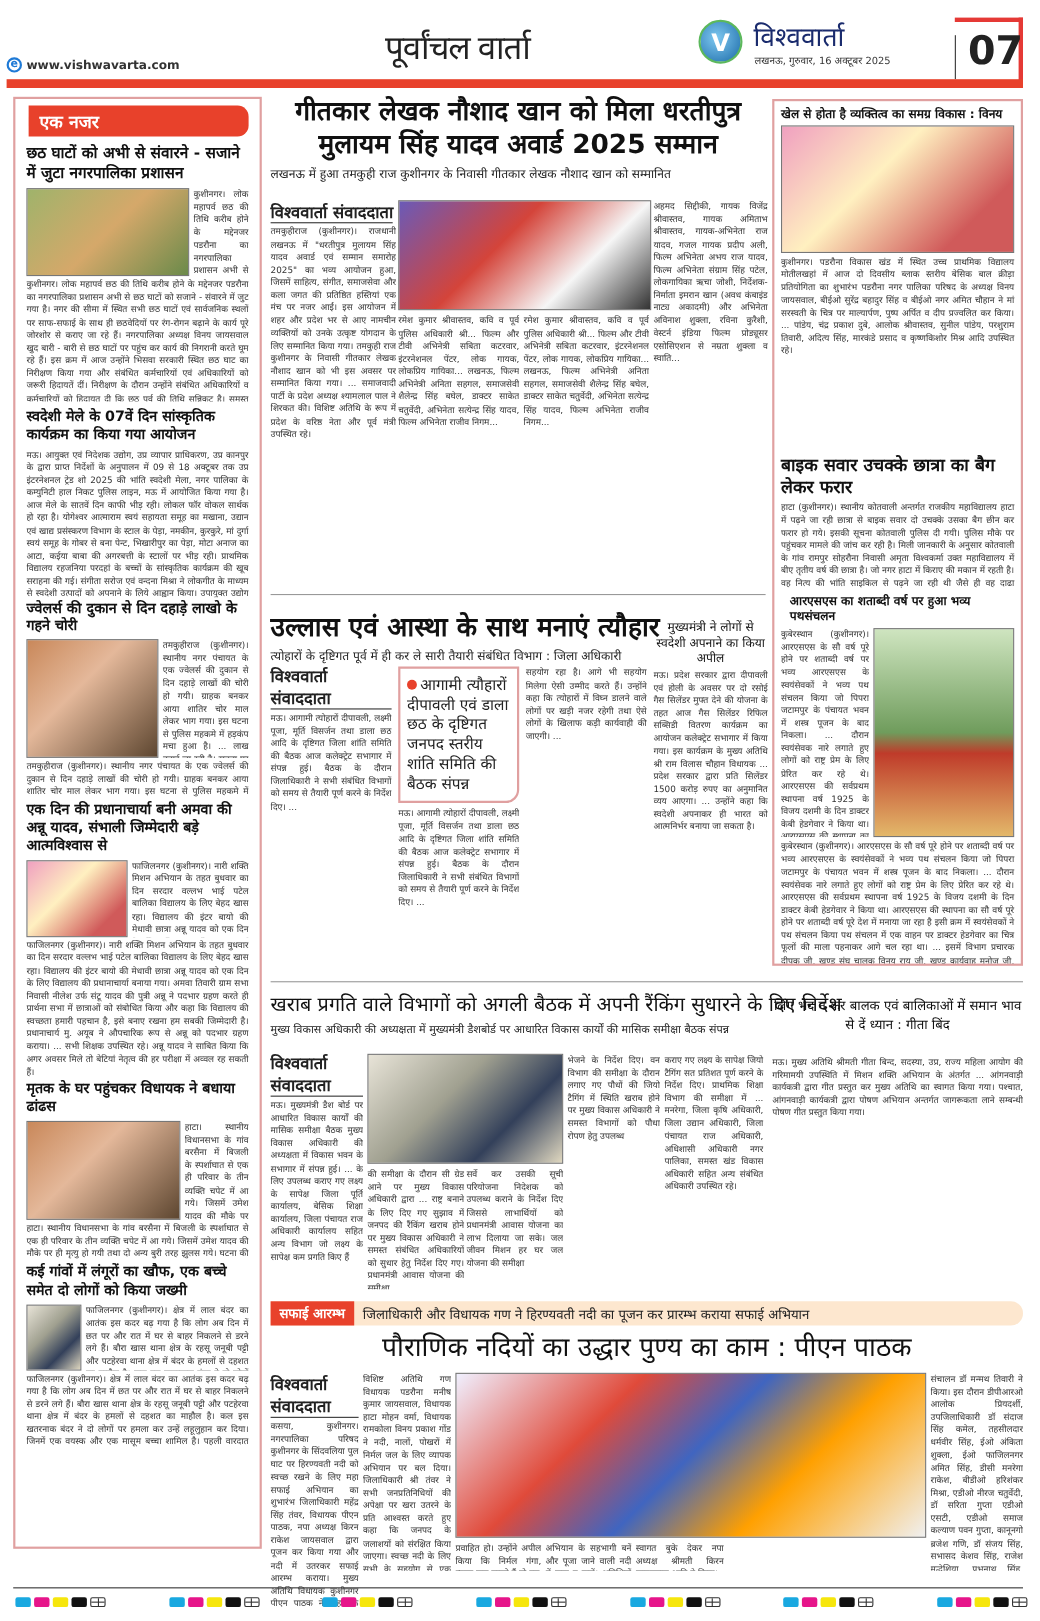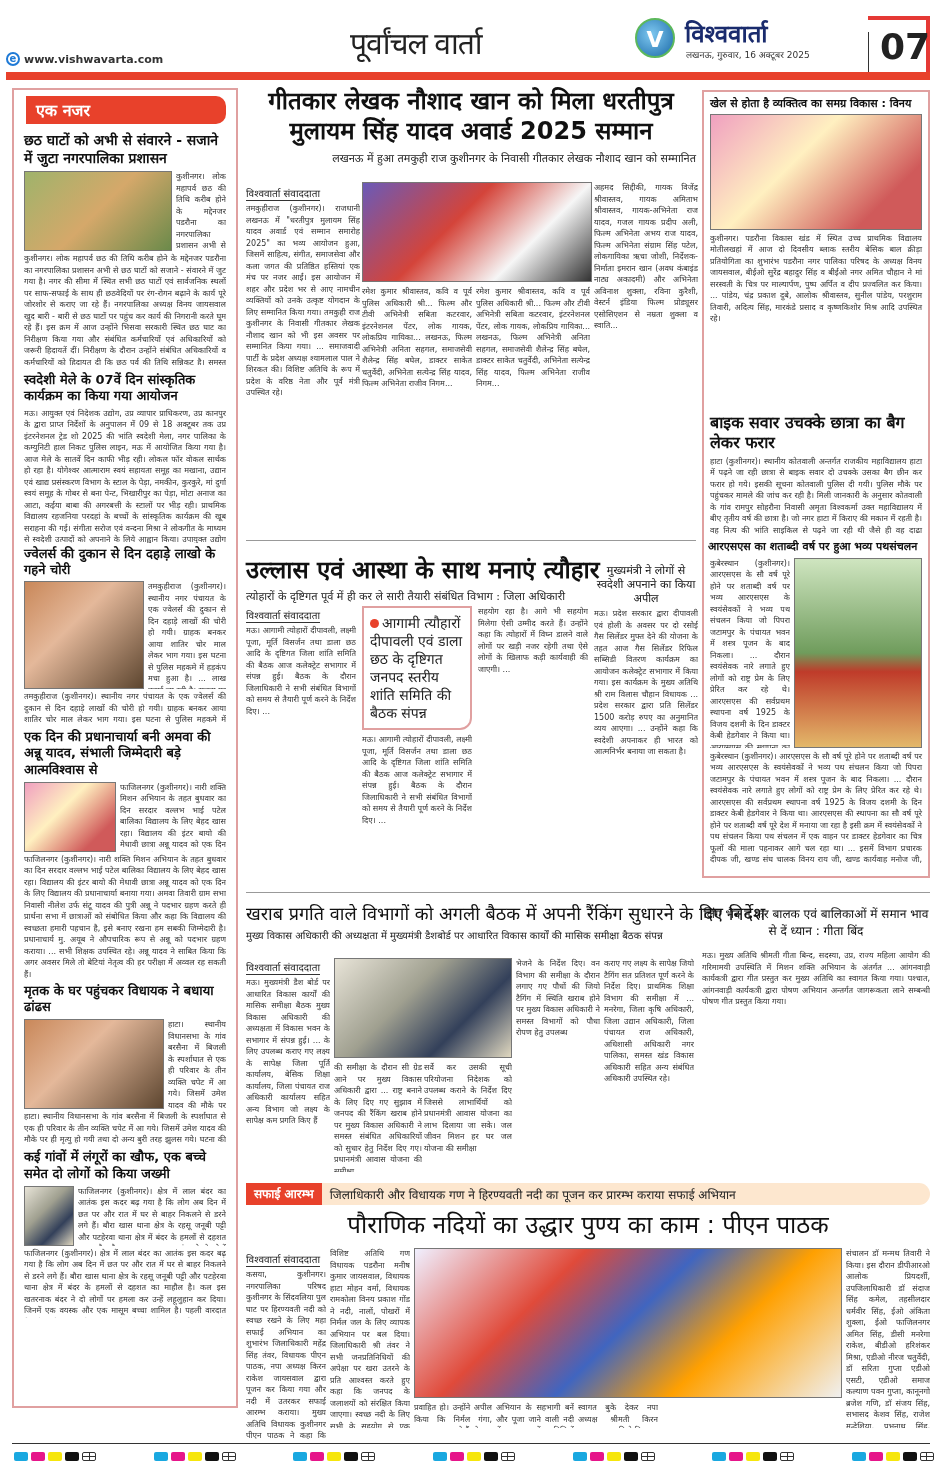--- a/index.html
+++ b/index.html
@@ -3,38 +3,38 @@
 <meta charset="utf-8">
 <style>
 *{box-sizing:border-box;margin:0;padding:0}
 body{width:945px;height:1474px;background:#fff;font-family:"DejaVu Sans",sans-serif;color:#222;position:relative;overflow:hidden}
 .abs{position:absolute}
 .mast{left:0;top:0;width:945px;height:80px}
 .site{left:6px;top:52px;font-size:11px;font-weight:bold;color:#333;display:flex;align-items:center;gap:4px}
 .ie{width:14px;height:14px;border-radius:50%;border:2px solid #1f7ad6;color:#1f7ad6;font-size:10px;line-height:10px;text-align:center;font-weight:bold}
 .section{left:350px;top:22px;font-size:30px;font-family:Liberation Sans, sans-serif;color:#222;letter-spacing:-1px}
 .logo{left:635px;top:18px;width:40px;height:40px;border-radius:50%;background:radial-gradient(circle at 40% 40%,#7ec8f0,#1b6aa8);color:#fff;font-weight:bold;font-size:22px;text-align:center;line-height:40px;border:2px solid #5cb85c}
-.brand{left:685px;top:16px;font-size:24px;font-weight:bold;color:#1a2b6d}
+.brand{left:685px;top:16px;font-size:24px;font-weight:normal;color:#1a2b6d}
 .dateline{left:686px;top:48px;font-size:9px;color:#333}
 .pageno{left:868px;top:16px;width:62px;height:64px;border-top:4px solid #e53935;border-right:4px solid #e53935;font-size:36px;font-weight:bold;color:#222;padding-left:12px;padding-top:6px}
 .pageno::before{content:"";position:absolute;left:0;top:12px;width:1px;height:40px;background:#333}
 .redbar{left:6px;top:72px;width:924px;height:8px;background:#e8412b}
 .box{border:2px solid #e0a0a0}
 .leftcol{left:12px;top:88px;width:226px;height:1320px}
 .tag{background:#e8412b;color:#fff;font-weight:bold;font-size:16px;padding:3px 10px;border-radius:0 10px 10px 0;width:200px;margin:6px 0 0 12px}
 .h{font-weight:bold;color:#111;line-height:1.25}
 .p{font-size:8px;line-height:11.5px;color:#333;text-align:justify}
 .photo{background:linear-gradient(135deg,#9fb36b,#d5a86a 50%,#6b8a4a);border:1px solid #777}
 .photo2{background:linear-gradient(135deg,#c9885a,#e4b89a 40%,#5d4630);border:1px solid #777}
 .photo3{background:linear-gradient(135deg,#f0a0c0,#fff0c0 40%,#d05a5a 80%);border:1px solid #777}
 .photo4{background:linear-gradient(135deg,#6a5ab8,#d4443a 40%,#f6f6f6 70%,#333);border:1px solid #777}
 .photo5{background:linear-gradient(180deg,#cfe5c0,#6f9c5c 50%,#bf3b2a 60%,#e3b86a);border:1px solid #777}
 .photo6{background:linear-gradient(135deg,#e8e4d8,#a0a090 40%,#33405a 70%,#e0d8c0);border:1px solid #777}
 .photo7{background:linear-gradient(135deg,#f0f0ff,#e04a3a 30%,#4065c0 50%,#ffa000 70%,#f0f0f0);border:1px solid #777}
-.byline{font-size:10px;font-weight:normal;border-bottom:1px solid #333;display:inline-block;margin-bottom:2px}
+.byline{font-size:15px;font-weight:bold;border-bottom:1px solid #333;display:inline-block;margin-bottom:2px}
 .sep{height:1px;background:#999}
 .reg{display:flex;gap:3px;align-items:center}
 .reg span{width:14px;height:9px;border-radius:2px}
 .reg .c{background:#19a8e0}.reg .m{background:#e6158a}.reg .y{background:#f6e60c}.reg .k{background:#111}
 .reg .g{border:1px solid #333;background:linear-gradient(#333,#333) center/1px 100% no-repeat,linear-gradient(#333,#333) center/100% 1px no-repeat}
 .callout{border:2px solid #e0a0a0;border-radius:0 0 12px 0;padding:6px;font-size:14px;line-height:18px;color:#222}
 .dot{display:inline-block;width:9px;height:9px;border-radius:50%;background:#e8412b;margin-right:3px}
 .banner{left:246px;top:1183px;width:684px;height:22px;background:#fde7cf;border-radius:0 12px 12px 0;display:flex;align-items:center}
 .banner .lbl{background:#e8412b;color:#fff;font-weight:bold;font-size:12px;padding:3px 8px;height:22px;line-height:16px}
 .banner .txt{font-size:12px;padding-left:8px;color:#222}
@@ -99,38 +99,38 @@
       <div class="photo6" style="width:50px;height:60px;flex:none"></div>
       <div class="p" style="height:60px;overflow:hidden">फाजिलनगर (कुशीनगर)। क्षेत्र में लाल बंदर का आतंक इस कदर बढ़ गया है कि लोग अब दिन में छत पर और रात में घर से बाहर निकलने से डरने लगे हैं। बौरा खास थाना क्षेत्र के रहसू जनूबी पट्टी और पटहेरवा थाना क्षेत्र में बंदर के हमलों से दहशत का माहौल है। कल इस खतरनाक बंदर ने दो लोगों पर हमला कर उन्हें लहूलुहान कर दिया। जिनमें एक वयस्क और एक मासूम बच्चा शामिल है। पहली वारदात दिन के करीब 12 बजे रहसू जनूबी पट्टी निवासी अवधेश सिंह (45) के साथ हुई। वे दोपहर में छत पर आराम कर रहे थे कि अचानक लाल बंदर ने झपट्टा मारकर उनके सर और चेहरे पर बुरी तरह काट लिया। इतना गहरा घाव था कि चेहरे की चमड़ी तक नोच डाली। ग्रामीणों ने किसी तरह बंदर को भगाया और घायल को तत्काल गोरखपुर मेडिकल कॉलेज पहुंचाया गया, जहां उनका इलाज जारी है। उसी रात करीब 11 बजे पटहेरवा थाना क्षेत्र के देवहत राय (5 वर्ष) अपने घर में मच्छरदानी लगाकर सोए थे। तभी लाल बंदर ने मच्छरदानी फाड़कर अंदर घुसते हुए बच्चे के हाथ और मुंह पर हमला कर दिया। परिजनों के शोर मचाने पर बंदर भाग निकला।</div>
     </div>
     <div class="p" style="height:70px;overflow:hidden;margin-top:2px">फाजिलनगर (कुशीनगर)। क्षेत्र में लाल बंदर का आतंक इस कदर बढ़ गया है कि लोग अब दिन में छत पर और रात में घर से बाहर निकलने से डरने लगे हैं। बौरा खास थाना क्षेत्र के रहसू जनूबी पट्टी और पटहेरवा थाना क्षेत्र में बंदर के हमलों से दहशत का माहौल है। कल इस खतरनाक बंदर ने दो लोगों पर हमला कर उन्हें लहूलुहान कर दिया। जिनमें एक वयस्क और एक मासूम बच्चा शामिल है। पहली वारदात दिन के करीब 12 बजे रहसू जनूबी पट्टी निवासी अवधेश सिंह (45) के साथ हुई। वे दोपहर में छत पर आराम कर रहे थे कि अचानक लाल बंदर ने झपट्टा मारकर उनके सर और चेहरे पर बुरी तरह काट लिया। इतना गहरा घाव था कि चेहरे की चमड़ी तक नोच डाली। ग्रामीणों ने किसी तरह बंदर को भगाया और घायल को तत्काल गोरखपुर मेडिकल कॉलेज पहुंचाया गया, जहां उनका इलाज जारी है। उसी रात करीब 11 बजे पटहेरवा थाना क्षेत्र के देवहत राय (5 वर्ष) अपने घर में मच्छरदानी लगाकर सोए थे। तभी लाल बंदर ने मच्छरदानी फाड़कर अंदर घुसते हुए बच्चे के हाथ और मुंह पर हमला कर दिया। परिजनों के शोर मचाने पर बंदर भाग निकला।</div>
   </div>
 </div>
 
 <div class="abs" style="left:246px;top:86px;width:450px">
   <div class="h" style="font-size:24px;text-align:center;line-height:30px">गीतकार लेखक नौशाद खान को मिला धरतीपुत्र</div>
   <div class="h" style="font-size:24px;text-align:center;line-height:30px">मुलायम सिंह यादव अवार्ड 2025 सम्मान</div>
-  <div style="font-size:11px;text-align:right;margin-top:4px">लखनऊ में हुआ तमकुही राज कुशीनगर के निवासी गीतकार लेखक नौशाद खान को सम्मानित</div>
+  <div style="font-size:11px;text-align:left;margin-top:4px">लखनऊ में हुआ तमकुही राज कुशीनगर के निवासी गीतकार लेखक नौशाद खान को सम्मानित</div>
 </div>
 <div class="abs" style="left:246px;top:182px;width:114px">
   <div class="byline">विश्ववार्ता संवाददाता</div>
   <div class="p" style="height:345px;overflow:hidden">तमकुहीराज (कुशीनगर)। राजधानी लखनऊ में "धरतीपुत्र मुलायम सिंह यादव अवार्ड एवं सम्मान समारोह 2025" का भव्य आयोजन हुआ, जिसमें साहित्य, संगीत, समाजसेवा और कला जगत की प्रतिष्ठित हस्तियां एक मंच पर नजर आईं। इस आयोजन में शहर और प्रदेश भर से आए नामचीन व्यक्तियों को उनके उत्कृष्ट योगदान के लिए सम्मानित किया गया। तमकुही राज कुशीनगर के निवासी गीतकार लेखक नौशाद खान को भी इस अवसर पर सम्मानित किया गया। ... समाजवादी पार्टी के प्रदेश अध्यक्ष श्यामलाल पाल ने शिरकत की। विशिष्ट अतिथि के रूप में प्रदेश के वरिष्ठ नेता और पूर्व मंत्री उपस्थित रहे।</div>
 </div>
 <div class="abs photo4" style="left:362px;top:182px;width:230px;height:100px"></div>
 <div class="abs p" style="left:362px;top:286px;width:110px;height:244px;overflow:hidden">रमेश कुमार श्रीवास्तव, कवि व पूर्व पुलिस अधिकारी श्री... फिल्म और टीवी अभिनेत्री सबिता कटरवार, इंटरनेशनल पेंटर, लोक गायक, लोकप्रिय गायिका... लखनऊ, फिल्म अभिनेत्री अनिता सहगल, समाजसेवी शैलेन्द्र सिंह बघेल, डाक्टर साकेत चतुर्वेदी, अभिनेता सत्येन्द्र सिंह यादव, फिल्म अभिनेता राजीव निगम...</div>
 <div class="abs p" style="left:476px;top:286px;width:114px;height:244px;overflow:hidden">रमेश कुमार श्रीवास्तव, कवि व पूर्व पुलिस अधिकारी श्री... फिल्म और टीवी अभिनेत्री सबिता कटरवार, इंटरनेशनल पेंटर, लोक गायक, लोकप्रिय गायिका... लखनऊ, फिल्म अभिनेत्री अनिता सहगल, समाजसेवी शैलेन्द्र सिंह बघेल, डाक्टर साकेत चतुर्वेदी, अभिनेता सत्येन्द्र सिंह यादव, फिल्म अभिनेता राजीव निगम...</div>
 <div class="abs p" style="left:594px;top:182px;width:104px;height:348px;overflow:hidden">अहमद सिद्दीकी, गायक विजेंद्र श्रीवास्तव, गायक अमिताभ श्रीवास्तव, गायक-अभिनेता राज यादव, गजल गायक प्रदीप अली, फिल्म अभिनेता अभय राज यादव, फिल्म अभिनेता संग्राम सिंह पटेल, लोकगायिका ऋचा जोशी, निर्देशक-निर्माता इमरान खान (अवध कंबाइंड नाट्य अकादमी) और अभिनेता अविनाश शुक्ला, रविना कुरैशी, वेस्टर्न इंडिया फिल्म प्रोड्यूसर एसोसिएशन से नम्रता शुक्ला व स्वाति...</div>
 
 <div class="abs box" style="left:702px;top:90px;width:228px;height:788px">
   <div class="h" style="font-size:11px;padding:5px 6px 3px">खेल से होता है व्यक्तित्व का समग्र विकास : विनय</div>
   <div class="photo3" style="margin:0 6px;height:116px"></div>
   <div class="p" style="padding:3px 6px;height:180px;overflow:hidden">कुशीनगर। पडरौना विकास खंड में स्थित उच्च प्राथमिक विद्यालय मोतीलखहां में आज दो दिवसीय ब्लाक स्तरीय बेसिक बाल क्रीड़ा प्रतियोगिता का शुभारंभ पडरौना नगर पालिका परिषद के अध्यक्ष विनय जायसवाल, बीईओ सुरेंद्र बहादुर सिंह व बीईओ नगर अमित चौहान ने मां सरस्वती के चित्र पर माल्यार्पण, पुष्प अर्पित व दीप प्रज्वलित कर किया। ... पांडेय, चंद्र प्रकाश दुबे, आलोक श्रीवास्तव, सुनील पांडेय, परशुराम तिवारी, अदित्य सिंह, मारकंडे प्रसाद व कृष्णकिशोर मिश्र आदि उपस्थित रहे।</div>
   <div class="h" style="font-size:16px;padding:3px 6px">बाइक सवार उचक्के छात्रा का बैग लेकर फरार</div>
   <div class="p" style="padding:0 6px;height:80px;overflow:hidden">हाटा (कुशीनगर)। स्थानीय कोतवाली अन्तर्गत राजकीय महाविद्यालय हाटा में पढ़ने जा रही छात्रा से बाइक सवार दो उचक्के उसका बैग छीन कर फरार हो गये। इसकी सूचना कोतवाली पुलिस दी गयी। पुलिस मौके पर पहुंचकर मामले की जांच कर रही है। मिली जानकारी के अनुसार कोतवाली के गांव रामपुर सोहरौना निवासी अमृता विश्वकर्मा उक्त महाविद्यालय में बीए तृतीय वर्ष की छात्रा है। जो नगर हाटा में किराए की मकान में रहती है। वह नित्य की भांति साइकिल से पढ़ने जा रही थी जैसे ही वह दाढा ओवरब्रिज के पास पहुंची कि पीछे से बाइक सवार दो उचक्के उसका बैग छीन कर फरार हो गये। छात्रा ने बताया कि उक्त बैग में ढाई हजार रुपये व एक एंड्राइड फोन था।</div>
-  <div class="h" style="font-size:11px;padding:4px 4px">आरएसएस का शताब्दी वर्ष पर हुआ भव्य पथसंचलन</div>
+  <div class="h" style="font-size:11px;padding:4px 14px">आरएसएस का शताब्दी वर्ष पर हुआ भव्य पथसंचलन</div>
   <div style="display:flex;gap:4px;padding:0 6px">
     <div class="p" style="width:80px;height:190px;overflow:hidden">कुबेरस्थान (कुशीनगर)। आरएसएस के सौ वर्ष पूरे होने पर शताब्दी वर्ष पर भव्य आरएसएस के स्वयंसेवकों ने भव्य पथ संचलन किया जो पिपरा जटामपुर के पंचायत भवन में शस्त्र पूजन के बाद निकला। ... दौरान स्वयंसेवक नारे लगाते हुए लोगों को राष्ट्र प्रेम के लिए प्रेरित कर रहे थे। आरएसएस की सर्वप्रथम स्थापना वर्ष 1925 के विजय दशमी के दिन डाक्टर केबी हेडगेवार ने किया था। आरएसएस की स्थापना का सौ वर्ष पूरे होने पर शताब्दी वर्ष पूरे देश में मनाया जा रहा है इसी क्रम में स्वयंसेवकों ने पथ संचलन किया पथ संचलन में एक वाहन पर डाक्टर हेडगेवार का चित्र फूलों की माला पहनाकर आगे चल रहा था। ... इसमें विभाग प्रचारक दीपक जी, खण्ड संघ चालक विनय राय जी, खण्ड कार्यवाह मनोज जी, बौद्धिक प्रवोष्ठ रामवृक्ष जी, विवेकानंद, राजा, दुर्गादयाल, मुकेशनाथ, आदि शामिल रहे।</div>
     <div class="photo5" style="flex:1;height:190px"></div>
   </div>
   <div class="p" style="padding:3px 6px;height:115px;overflow:hidden">कुबेरस्थान (कुशीनगर)। आरएसएस के सौ वर्ष पूरे होने पर शताब्दी वर्ष पर भव्य आरएसएस के स्वयंसेवकों ने भव्य पथ संचलन किया जो पिपरा जटामपुर के पंचायत भवन में शस्त्र पूजन के बाद निकला। ... दौरान स्वयंसेवक नारे लगाते हुए लोगों को राष्ट्र प्रेम के लिए प्रेरित कर रहे थे। आरएसएस की सर्वप्रथम स्थापना वर्ष 1925 के विजय दशमी के दिन डाक्टर केबी हेडगेवार ने किया था। आरएसएस की स्थापना का सौ वर्ष पूरे होने पर शताब्दी वर्ष पूरे देश में मनाया जा रहा है इसी क्रम में स्वयंसेवकों ने पथ संचलन किया पथ संचलन में एक वाहन पर डाक्टर हेडगेवार का चित्र फूलों की माला पहनाकर आगे चल रहा था। ... इसमें विभाग प्रचारक दीपक जी, खण्ड संघ चालक विनय राय जी, खण्ड कार्यवाह मनोज जी, बौद्धिक प्रवोष्ठ रामवृक्ष जी, विवेकानंद, राजा, दुर्गादयाल, मुकेशनाथ, आदि शामिल रहे।</div>
 </div>
 
 <div class="sep abs" style="left:246px;top:540px;width:450px"></div>
 <div class="abs" style="left:246px;top:554px;width:540px">
   <div class="h" style="font-size:24px;line-height:32px">उल्लास एवं आस्था के साथ मनाएं त्यौहार</div>
@@ -159,21 +159,21 @@
   <div class="byline">विश्ववार्ता संवाददाता</div>
   <div class="p" style="height:205px;overflow:hidden">मऊ। मुख्यमंत्री डैश बोर्ड पर आधारित विकास कार्यों की मासिक समीक्षा बैठक मुख्य विकास अधिकारी की अध्यक्षता में विकास भवन के सभागार में संपन्न हुई। ... के लिए उपलब्ध कराए गए लक्ष्य के सापेक्ष जिला पूर्ति कार्यालय, बेसिक शिक्षा कार्यालय, जिला पंचायत राज अधिकारी कार्यालय सहित अन्य विभाग जो लक्ष्य के सापेक्ष कम प्रगति किए हैं</div>
 </div>
 <div class="abs photo6" style="left:334px;top:958px;width:178px;height:100px"></div>
 <div class="abs p" style="left:334px;top:1062px;width:88px;height:110px;overflow:hidden">की समीक्षा के दौरान सी ग्रेड आने पर मुख्य विकास अधिकारी द्वारा ... राष्ट्र बनाने के लिए दिए गए सुझाव में जनपद की रैंकिंग खराब होने पर मुख्य विकास अधिकारी ने समस्त संबंधित अधिकारियों को सुधार हेतु निर्देश दिए गए। प्रधानमंत्री आवास योजना की समीक्षा</div>
 <div class="abs p" style="left:424px;top:1062px;width:88px;height:110px;overflow:hidden">सर्वे कर उसकी सूची परियोजना निदेशक को उपलब्ध कराने के निर्देश दिए जिससे लाभार्थियों को प्रधानमंत्री आवास योजना का लाभ दिलाया जा सके। जल जीवन मिशन हर घर जल योजना की समीक्षा</div>
 <div class="abs p" style="left:516px;top:958px;width:84px;height:214px;overflow:hidden">भेजने के निर्देश दिए। वन विभाग की समीक्षा के दौरान लगाए गए पौधों की जियो टैगिंग में स्थिति खराब होने पर मुख्य विकास अधिकारी ने समस्त विभागों को पौधा रोपण हेतु उपलब्ध</div>
 <div class="abs p" style="left:604px;top:958px;width:90px;height:214px;overflow:hidden">कराए गए लक्ष्य के सापेक्ष जियो टैगिंग सत प्रतिशत पूर्ण करने के निर्देश दिए। प्राथमिक शिक्षा विभाग की समीक्षा में ... मनरेगा, जिला कृषि अधिकारी, जिला उद्यान अधिकारी, जिला पंचायत राज अधिकारी, अधिशासी अधिकारी नगर पालिका, समस्त खंड विकास अधिकारी सहित अन्य संबंधित अधिकारी उपस्थित रहे।</div>
 <div class="abs" style="left:702px;top:906px;width:228px">
   <div class="h" style="font-size:12px;text-align:center;font-weight:normal;line-height:17px">लिंग भेद न कर बालक एवं बालिकाओं में समान भाव से दें ध्यान : गीता बिंद</div>
-  <div class="p" style="height:212px;overflow:hidden;margin-top:10px">मऊ। मुख्य अतिथि श्रीमती गीता बिन्द, सदस्या, उप्र, राज्य महिला आयोग की गरिमामयी उपस्थिति में मिशन शक्ति अभियान के अंतर्गत ... आंगनवाड़ी कार्यकत्री द्वारा गीत प्रस्तुत कर मुख्य अतिथि का स्वागत किया गया। पश्चात, आंगनवाड़ी कार्यकत्री द्वारा पोषण अभियान अन्तर्गत जागरूकता लाने सम्बन्धी पोषण गीत प्रस्तुत किया गया।</div>
+  <div class="p" style="height:212px;overflow:hidden;margin-top:20px">मऊ। मुख्य अतिथि श्रीमती गीता बिन्द, सदस्या, उप्र, राज्य महिला आयोग की गरिमामयी उपस्थिति में मिशन शक्ति अभियान के अंतर्गत ... आंगनवाड़ी कार्यकत्री द्वारा गीत प्रस्तुत कर मुख्य अतिथि का स्वागत किया गया। पश्चात, आंगनवाड़ी कार्यकत्री द्वारा पोषण अभियान अन्तर्गत जागरूकता लाने सम्बन्धी पोषण गीत प्रस्तुत किया गया।</div>
 </div>
 
 <div class="abs banner">
   <div class="lbl">सफाई आरम्भ</div>
   <div class="txt">जिलाधिकारी और विधायक गण ने हिरण्यवती नदी का पूजन कर प्रारम्भ कराया सफाई अभियान</div>
 </div>
 <div class="abs h" style="left:246px;top:1210px;width:684px;text-align:center;font-size:24px;font-weight:normal">पौराणिक नदियों का उद्धार पुण्य का काम : पीएन पाठक</div>
 <div class="abs" style="left:246px;top:1248px;width:80px">
   <div class="byline">विश्ववार्ता संवाददाता</div>
   <div class="p" style="height:170px;overflow:hidden">कसया, कुशीनगर। नगरपालिका परिषद कुशीनगर के सिंदवलिया पुल घाट पर हिरण्यवती नदी को स्वच्छ रखने के लिए महा सफाई अभियान का शुभारंभ जिलाधिकारी महेंद्र सिंह तंवर, विधायक पीएन पाठक, नपा अध्यक्ष किरन राकेश जायसवाल द्वारा पूजन कर किया गया और नदी में उतरकर सफाई आरम्भ कराया। मुख्य अतिथि विधायक कुशीनगर पीएन पाठक ने कहा कि प्रधानमंत्री और मुख्यमंत्री की पर्यावरण संरक्षण की सोच को आगे जामा पहनाने के लिए पौराणिक नदियों के उद्धार का यह भागीरथ प्रयास है जो पुण्य का काम है। नदियों की स्वच्छता के लिए अनवरत सहयोग और श्रमदान करना होगा।</div>

